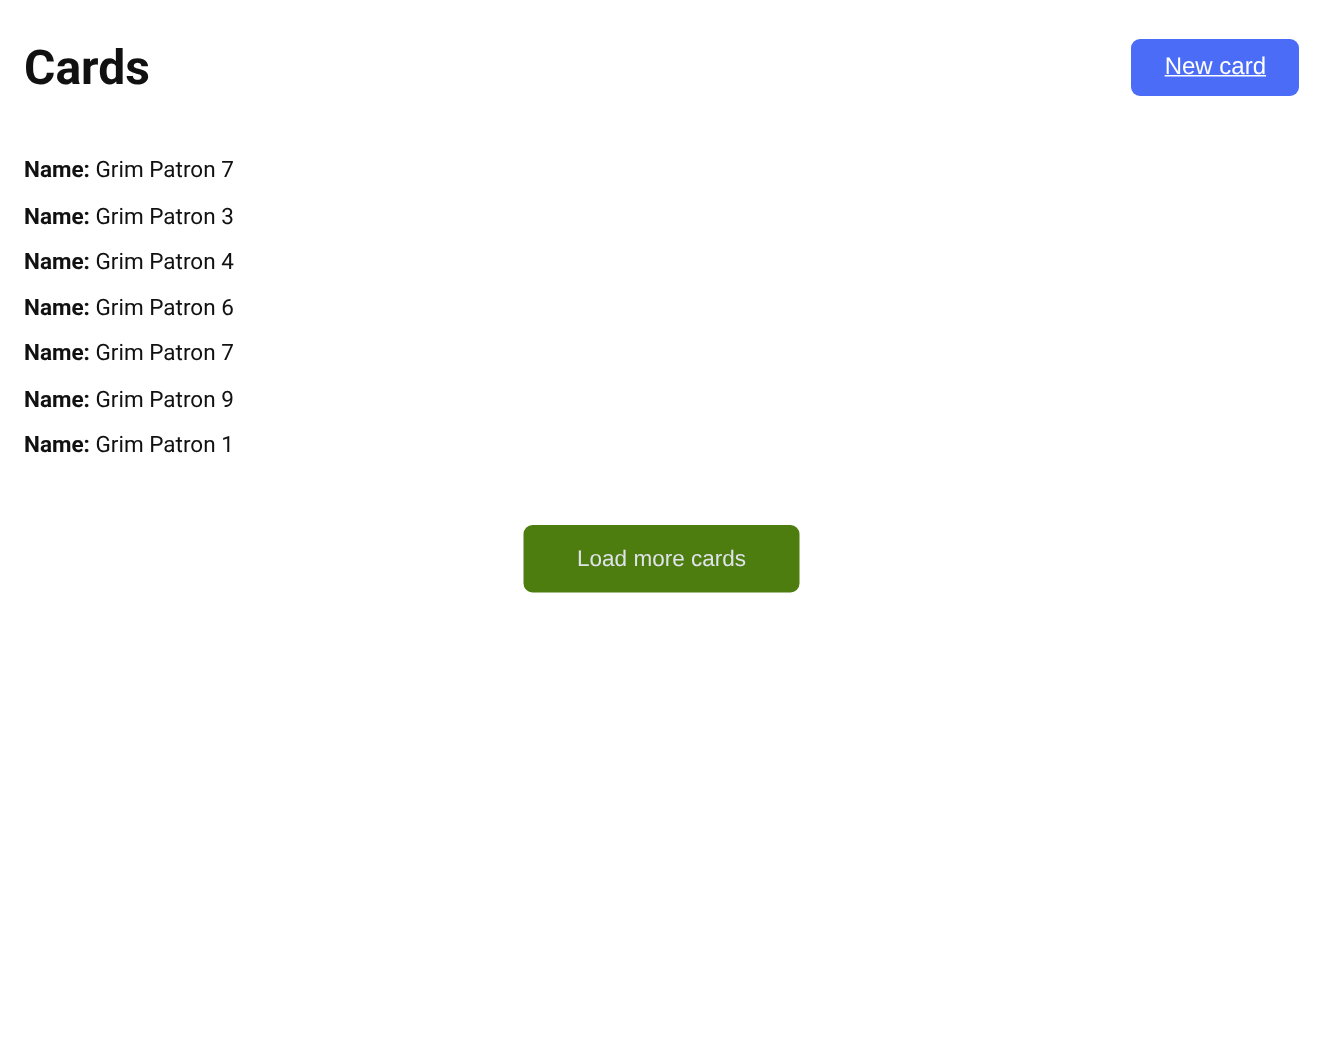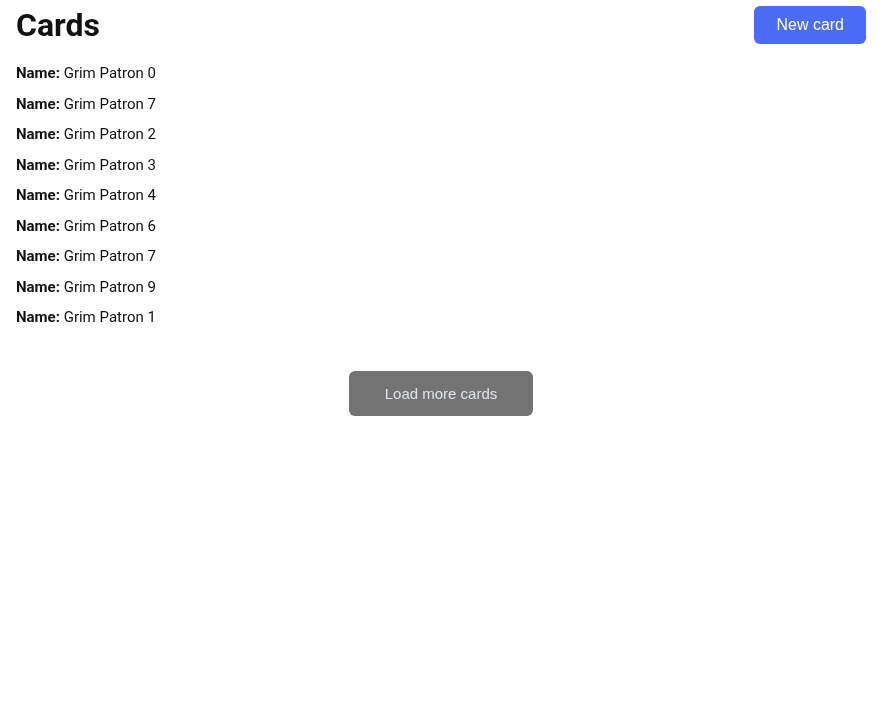--- a/index.html
+++ b/index.html
@@ -14,39 +14,40 @@
       width: 882px;
       height: 708px;
       position: relative;
       overflow: hidden;
     }
 
     .header {
       display: flex;
       align-items: center;
       justify-content: space-between;
-      padding: 6px 16px;
+      padding: 26px 16px;
       border-bottom: none;
     }
 
     .page-title {
       font-size: 32px;
       font-weight: 700;
       color: #111111;
     }
 
     .new-card-button {
       background-color: #4a6cf7;
       color: #ffffff;
       border: none;
       border-radius: 6px;
       padding: 10px 22px;
       font-size: 16px;
       font-weight: 500;
       cursor: pointer;
+      text-decoration: underline;
     }
 
     .card-list {
       padding: 8px 16px;
     }
 
     .card-item {
       font-size: 15px;
       color: #111111;
       padding: 4px 0;
@@ -57,42 +58,40 @@
       font-weight: 700;
     }
 
     .load-more-container {
       display: flex;
       justify-content: center;
       margin-top: 30px;
     }
 
     .load-more-button {
-      background-color: #737373;
+      background-color: #4d7c0f;
       color: #e0e4ea;
       border: none;
       border-radius: 6px;
       padding: 14px 36px;
       font-size: 15px;
       font-weight: 400;
       cursor: pointer;
     }
   </style>
 </head>
 <body>
 
 <div class="header">
   <h1 class="page-title">Cards</h1>
   <button class="new-card-button">New card</button>
 </div>
 
 <div class="card-list" id="card-list-container">
-<div class="card-item"><span class="label">Name: </span><span>Grim Patron 0</span></div>
     <div class="card-item"><span class="label">Name: </span><span>Grim Patron 7</span></div>
-    <div class="card-item"><span class="label">Name: </span><span>Grim Patron 2</span></div>
     <div class="card-item"><span class="label">Name: </span><span>Grim Patron 3</span></div>
     <div class="card-item"><span class="label">Name: </span><span>Grim Patron 4</span></div>
     <div class="card-item"><span class="label">Name: </span><span>Grim Patron 6</span></div>
     <div class="card-item"><span class="label">Name: </span><span>Grim Patron 7</span></div>
     <div class="card-item"><span class="label">Name: </span><span>Grim Patron 9</span></div>
     <div class="card-item"><span class="label">Name: </span><span>Grim Patron 1</span></div>
   </div>
 
 <div class="load-more-container">
   <button class="load-more-button">Load more cards</button>

